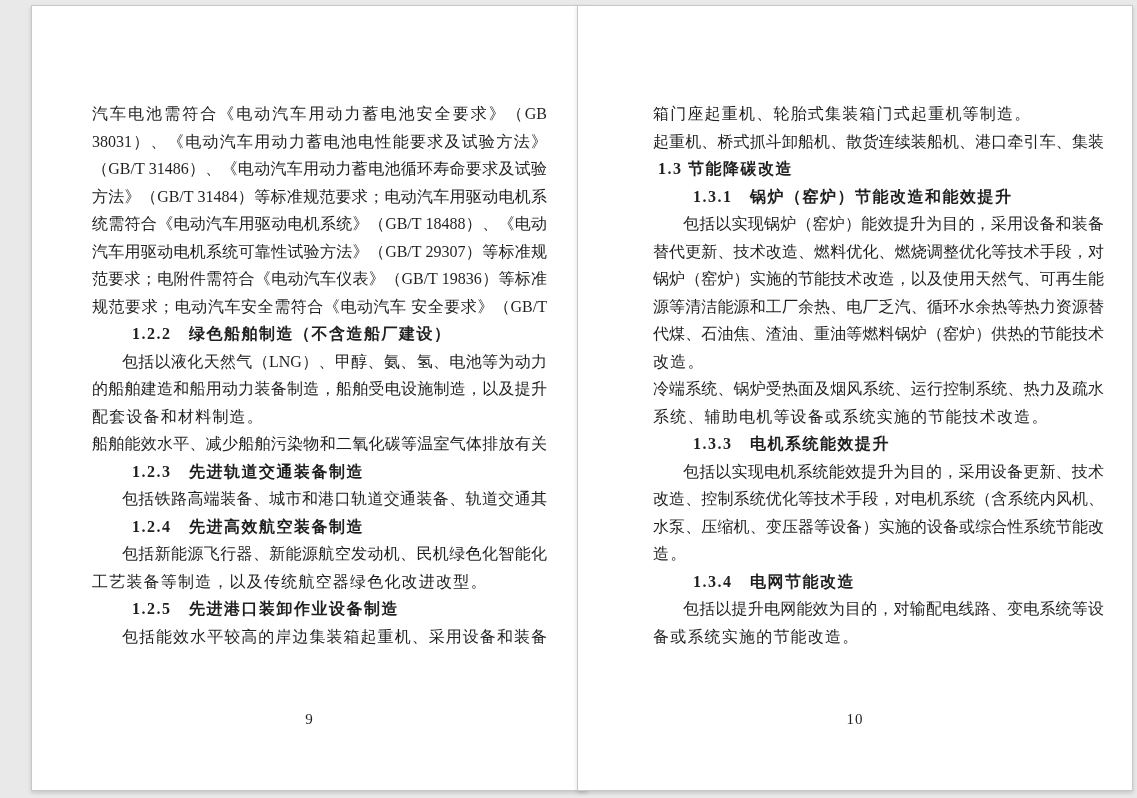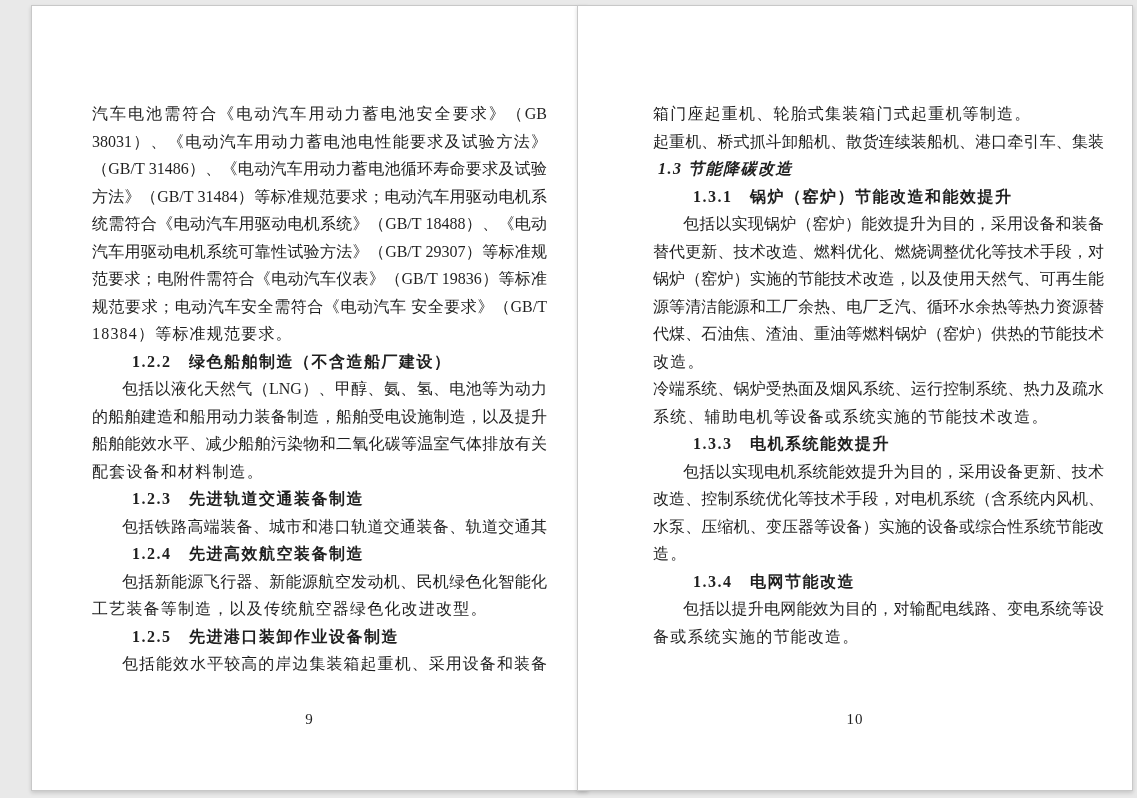--- a/index.html
+++ b/index.html
@@ -22,47 +22,46 @@
   .page-left{left:3px;width:557px;padding:94px 40px 0 60px;margin-left:28px;}
   .page-right{left:577px;width:556px;padding:94px 28px 0 75px;}
   .line{
     white-space:pre-wrap;
     line-height:27.5px;height:27.5px;overflow:hidden;
   }
   .line:not(.fill){letter-spacing:1.2px;}
   .fill{text-align:justify;text-align-last:justify;}
   .para{text-indent:30px;}
   .h3{text-indent:40px;font-weight:bold;letter-spacing:1.5px !important;}
-  .h2{text-indent:5px;font-weight:bold;letter-spacing:1.5px !important;font-style:italic;}
+  .h2{text-indent:5px;font-weight:bold;letter-spacing:1.5px !important;}
   .pagenum{
     position:absolute;bottom:62px;left:0;width:100%;
     text-align:center;font-size:15px;letter-spacing:1px;color:#1f1f1f;
   }
 </style>
 </head>
 <body>
 
 <div class="canvas">
 
   <div class="page page-left">
     <div>
         <div class="line cont fill">汽车电池需符合《电动汽车用动力蓄电池安全要求》（GB</div>
         <div class="line cont fill">38031）、《电动汽车用动力蓄电池电性能要求及试验方法》</div>
         <div class="line cont fill">（GB/T 31486）、《电动汽车用动力蓄电池循环寿命要求及试验</div>
         <div class="line cont fill">方法》（GB/T 31484）等标准规范要求；电动汽车用驱动电机系</div>
         <div class="line cont fill">统需符合《电动汽车用驱动电机系统》（GB/T 18488）、《电动</div>
         <div class="line cont fill">汽车用驱动电机系统可靠性试验方法》（GB/T 29307）等标准规</div>
         <div class="line cont fill">范要求；电附件需符合《电动汽车仪表》（GB/T 19836）等标准</div>
         <div class="line cont fill">规范要求；电动汽车安全需符合《电动汽车 安全要求》（GB/T</div>
-        <div class="line cont">18384）等标准规范要求。</div>
         <div class="line h3">1.2.2　绿色船舶制造（不含造船厂建设）</div>
         <div class="line para fill">包括以液化天然气（LNG）、甲醇、氨、氢、电池等为动力</div>
         <div class="line cont fill">的船舶建造和船用动力装备制造，船舶受电设施制造，以及提升</div>
+        <div class="line cont">配套设备和材料制造。</div>
         <div class="line cont fill">船舶能效水平、减少船舶污染物和二氧化碳等温室气体排放有关</div>
-        <div class="line cont">配套设备和材料制造。</div>
         <div class="line h3">1.2.3　先进轨道交通装备制造</div>
         <div class="line para fill">包括铁路高端装备、城市和港口轨道交通装备、轨道交通其</div>
         <div class="line h3">1.2.4　先进高效航空装备制造</div>
         <div class="line para fill">包括新能源飞行器、新能源航空发动机、民机绿色化智能化</div>
         <div class="line cont">工艺装备等制造，以及传统航空器绿色化改进改型。</div>
         <div class="line h3">1.2.5　先进港口装卸作业设备制造</div>
         <div class="line para fill">包括能效水平较高的岸边集装箱起重机、采用设备和装备</div>
       </div>
     <div class="pagenum">9</div>
   </div>

